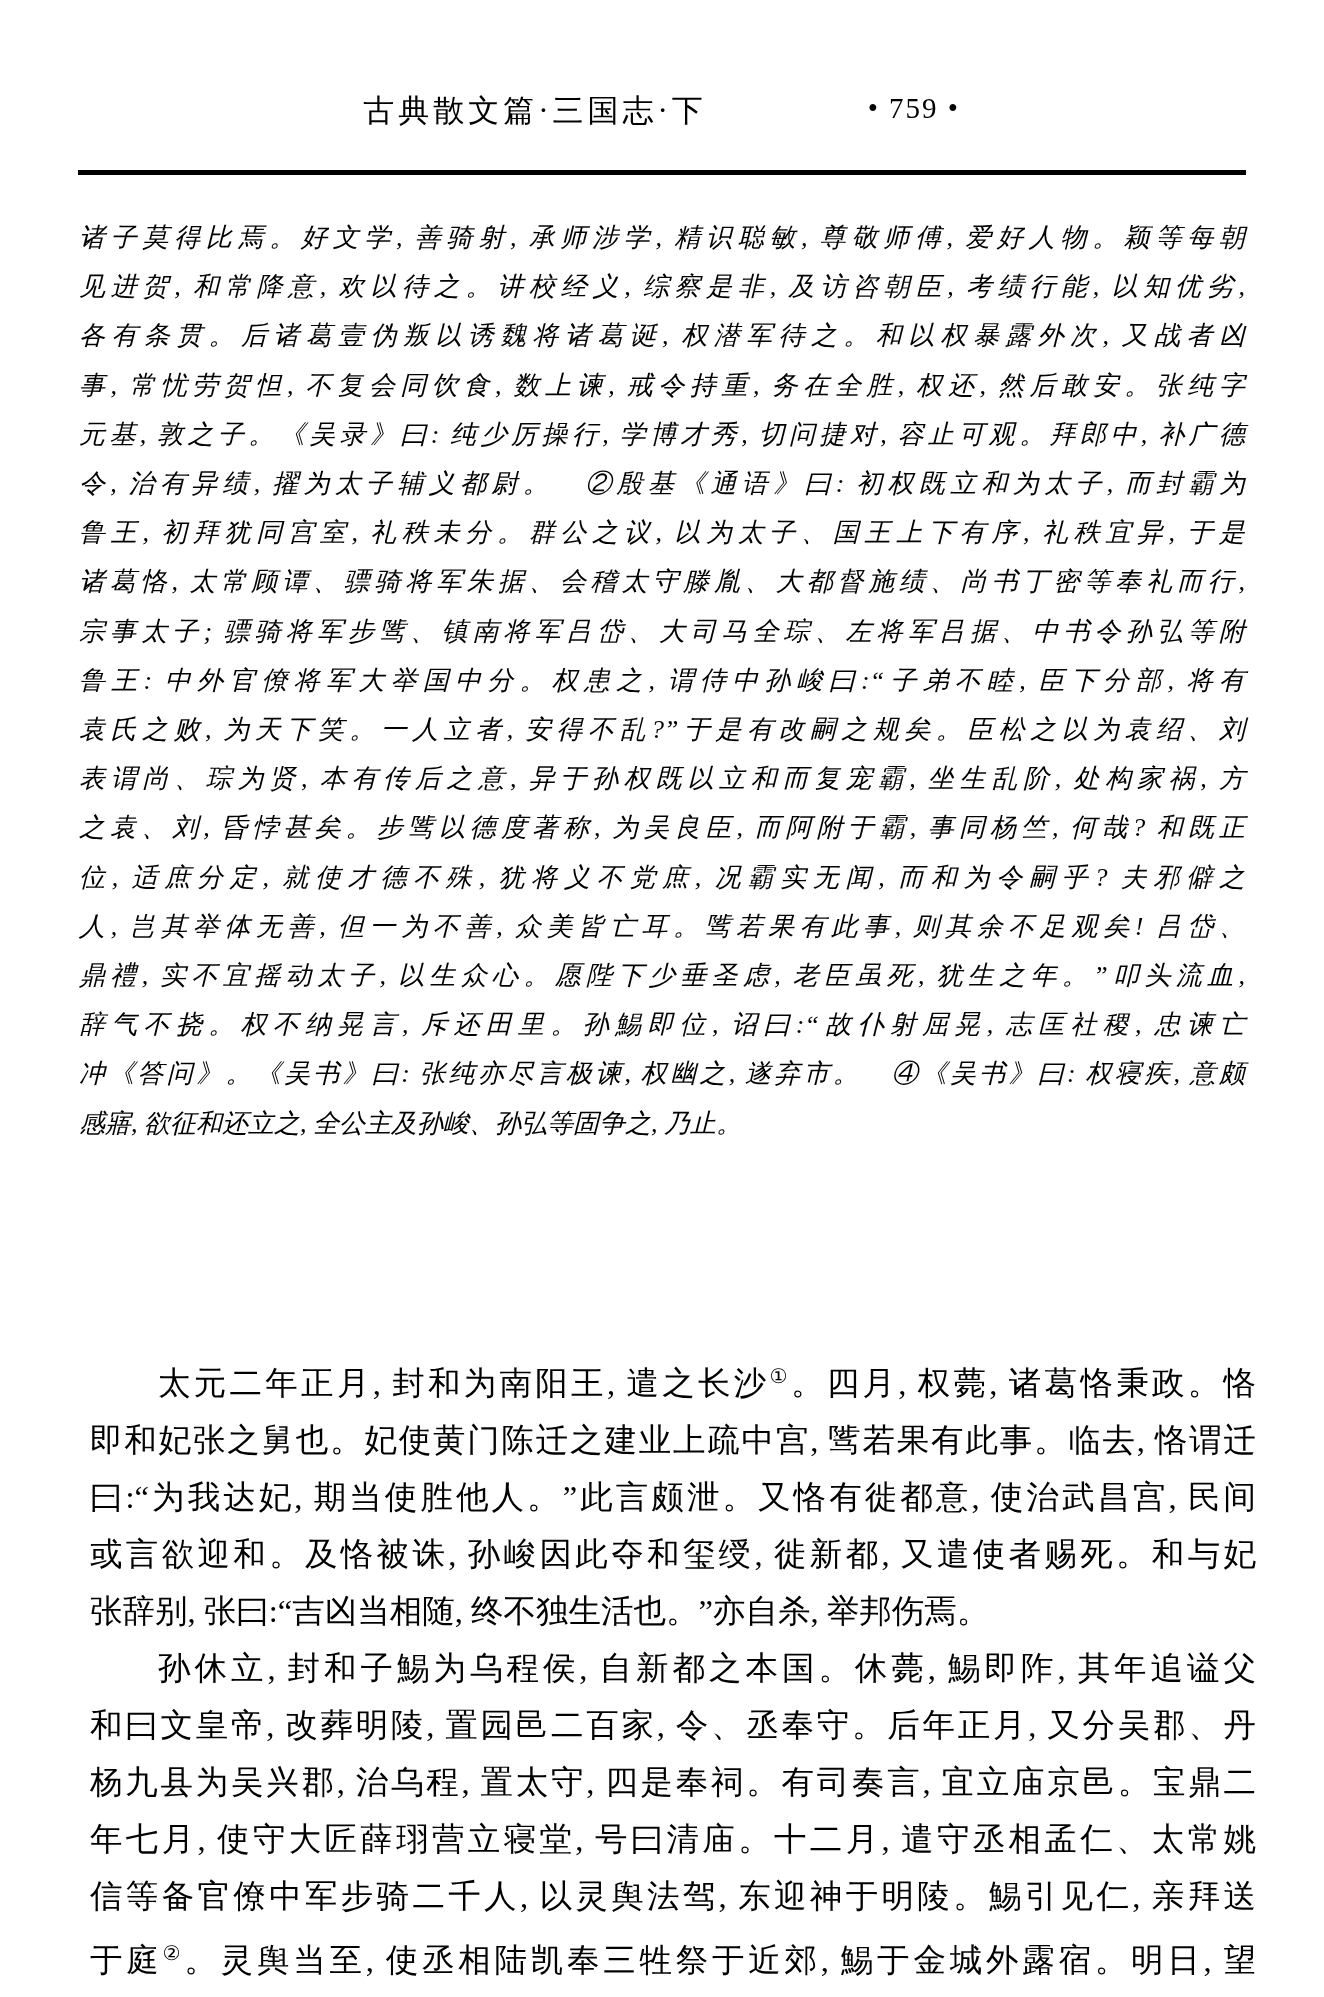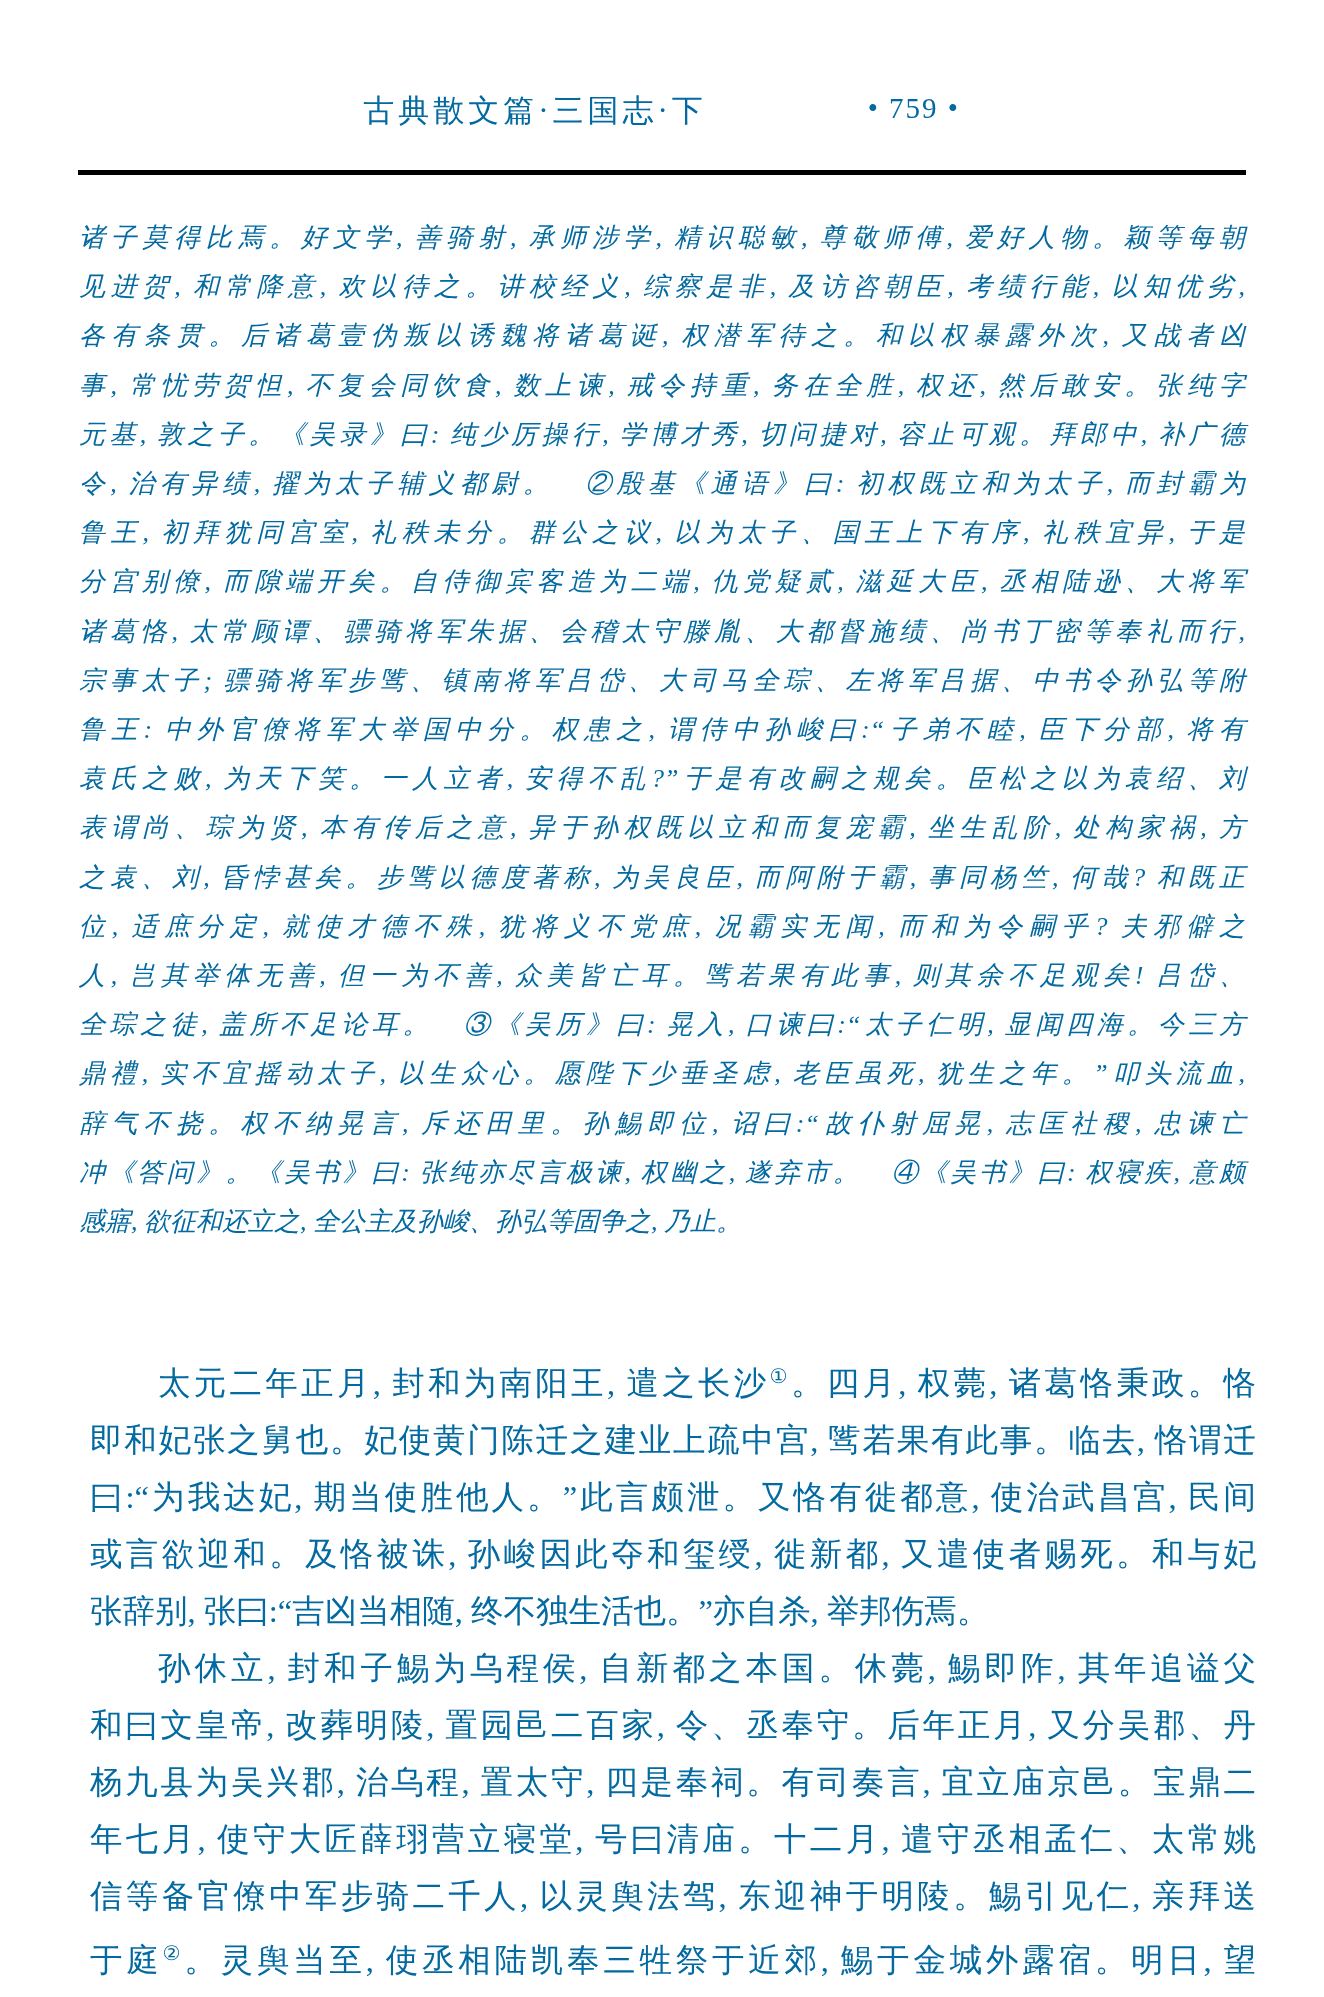--- a/index.html
+++ b/index.html
@@ -2,21 +2,21 @@
 <html><head>
 <meta charset="utf-8">
 <style>
   html, body { margin: 0; padding: 0; background: #e8e8e8; }
   .page {
     position: relative;
     width: 1324px;
     height: 1997px;
     margin: 0 auto;
     background: #ffffff;
-    color: #0369a1;
+    color: #000000;
     font-family: "Liberation Serif", "DejaVu Serif", serif;
     overflow: hidden;
   }
   .hdr-title {
     position: absolute;
     top: 90px; left: 235px; width: 600px;
     text-align: center;
     font-size: 31px;
     letter-spacing: 4px;
     white-space: nowrap;
@@ -68,30 +68,28 @@
   <div class="hdr-rule"></div>
 
   <div class="commentary">
       <div class="tline">诸子莫得比焉。好文学, 善骑射, 承师涉学, 精识聪敏, 尊敬师傅, 爱好人物。颖等每朝</div>
       <div class="tline">见进贺, 和常降意, 欢以待之。讲校经义, 综察是非, 及访咨朝臣, 考绩行能, 以知优劣,</div>
       <div class="tline">各有条贯。后诸葛壹伪叛以诱魏将诸葛诞, 权潜军待之。和以权暴露外次, 又战者凶</div>
       <div class="tline">事, 常忧劳贺怛, 不复会同饮食, 数上谏, 戒令持重, 务在全胜, 权还, 然后敢安。张纯字</div>
       <div class="tline">元基, 敦之子。《吴录》曰: 纯少厉操行, 学博才秀, 切问捷对, 容止可观。拜郎中, 补广德</div>
       <div class="tline">令, 治有异绩, 擢为太子辅义都尉。　②殷基《通语》曰: 初权既立和为太子, 而封霸为</div>
       <div class="tline">鲁王, 初拜犹同宫室, 礼秩未分。群公之议, 以为太子、国王上下有序, 礼秩宜异, 于是</div>
-      <div class="tline">分宫别僚, 而隙端开矣。自侍御宾客造为二端, 仇党疑贰, 滋延大臣, 丞相陆逊、大将军</div>
       <div class="tline">诸葛恪, 太常顾谭、骠骑将军朱据、会稽太守滕胤、大都督施绩、尚书丁密等奉礼而行,</div>
       <div class="tline">宗事太子; 骠骑将军步骘、镇南将军吕岱、大司马全琮、左将军吕据、中书令孙弘等附</div>
       <div class="tline">鲁王: 中外官僚将军大举国中分。权患之, 谓侍中孙峻曰:“子弟不睦, 臣下分部, 将有</div>
       <div class="tline">袁氏之败, 为天下笑。一人立者, 安得不乱?”于是有改嗣之规矣。臣松之以为袁绍、刘</div>
       <div class="tline">表谓尚、琮为贤, 本有传后之意, 异于孙权既以立和而复宠霸, 坐生乱阶, 处构家祸, 方</div>
       <div class="tline">之袁、刘, 昏悖甚矣。步骘以德度著称, 为吴良臣, 而阿附于霸, 事同杨竺, 何哉? 和既正</div>
       <div class="tline">位, 适庶分定, 就使才德不殊, 犹将义不党庶, 况霸实无闻, 而和为令嗣乎? 夫邪僻之</div>
       <div class="tline">人, 岂其举体无善, 但一为不善, 众美皆亡耳。骘若果有此事, 则其余不足观矣! 吕岱、</div>
-      <div class="tline">全琮之徒, 盖所不足论耳。　③《吴历》曰: 晃入, 口谏曰:“太子仁明, 显闻四海。今三方</div>
       <div class="tline">鼎禮, 实不宜摇动太子, 以生众心。愿陛下少垂圣虑, 老臣虽死, 犹生之年。”叩头流血,</div>
       <div class="tline">辞气不挠。权不纳晃言, 斥还田里。孙鯣即位, 诏曰:“故仆射屈晃, 志匡社稷, 忠谏亡</div>
       <div class="tline">冲《答问》。《吴书》曰: 张纯亦尽言极谏, 权幽之, 遂弃市。　④《吴书》曰: 权寝疾, 意颇</div>
       <div class="tline flush">感寤, 欲征和还立之, 全公主及孙峻、孙弘等固争之, 乃止。</div>
     </div>
 
   <div class="maintext">
       <div class="tline indent">太元二年正月, 封和为南阳王, 遣之长沙<span class="fnmark">①</span>。四月, 权薨, 诸葛恪秉政。恪</div>
       <div class="tline">即和妃张之舅也。妃使黄门陈迁之建业上疏中宫, 骘若果有此事。临去, 恪谓迁</div>
       <div class="tline">曰:“为我达妃, 期当使胜他人。”此言颇泄。又恪有徙都意, 使治武昌宫, 民间</div>

